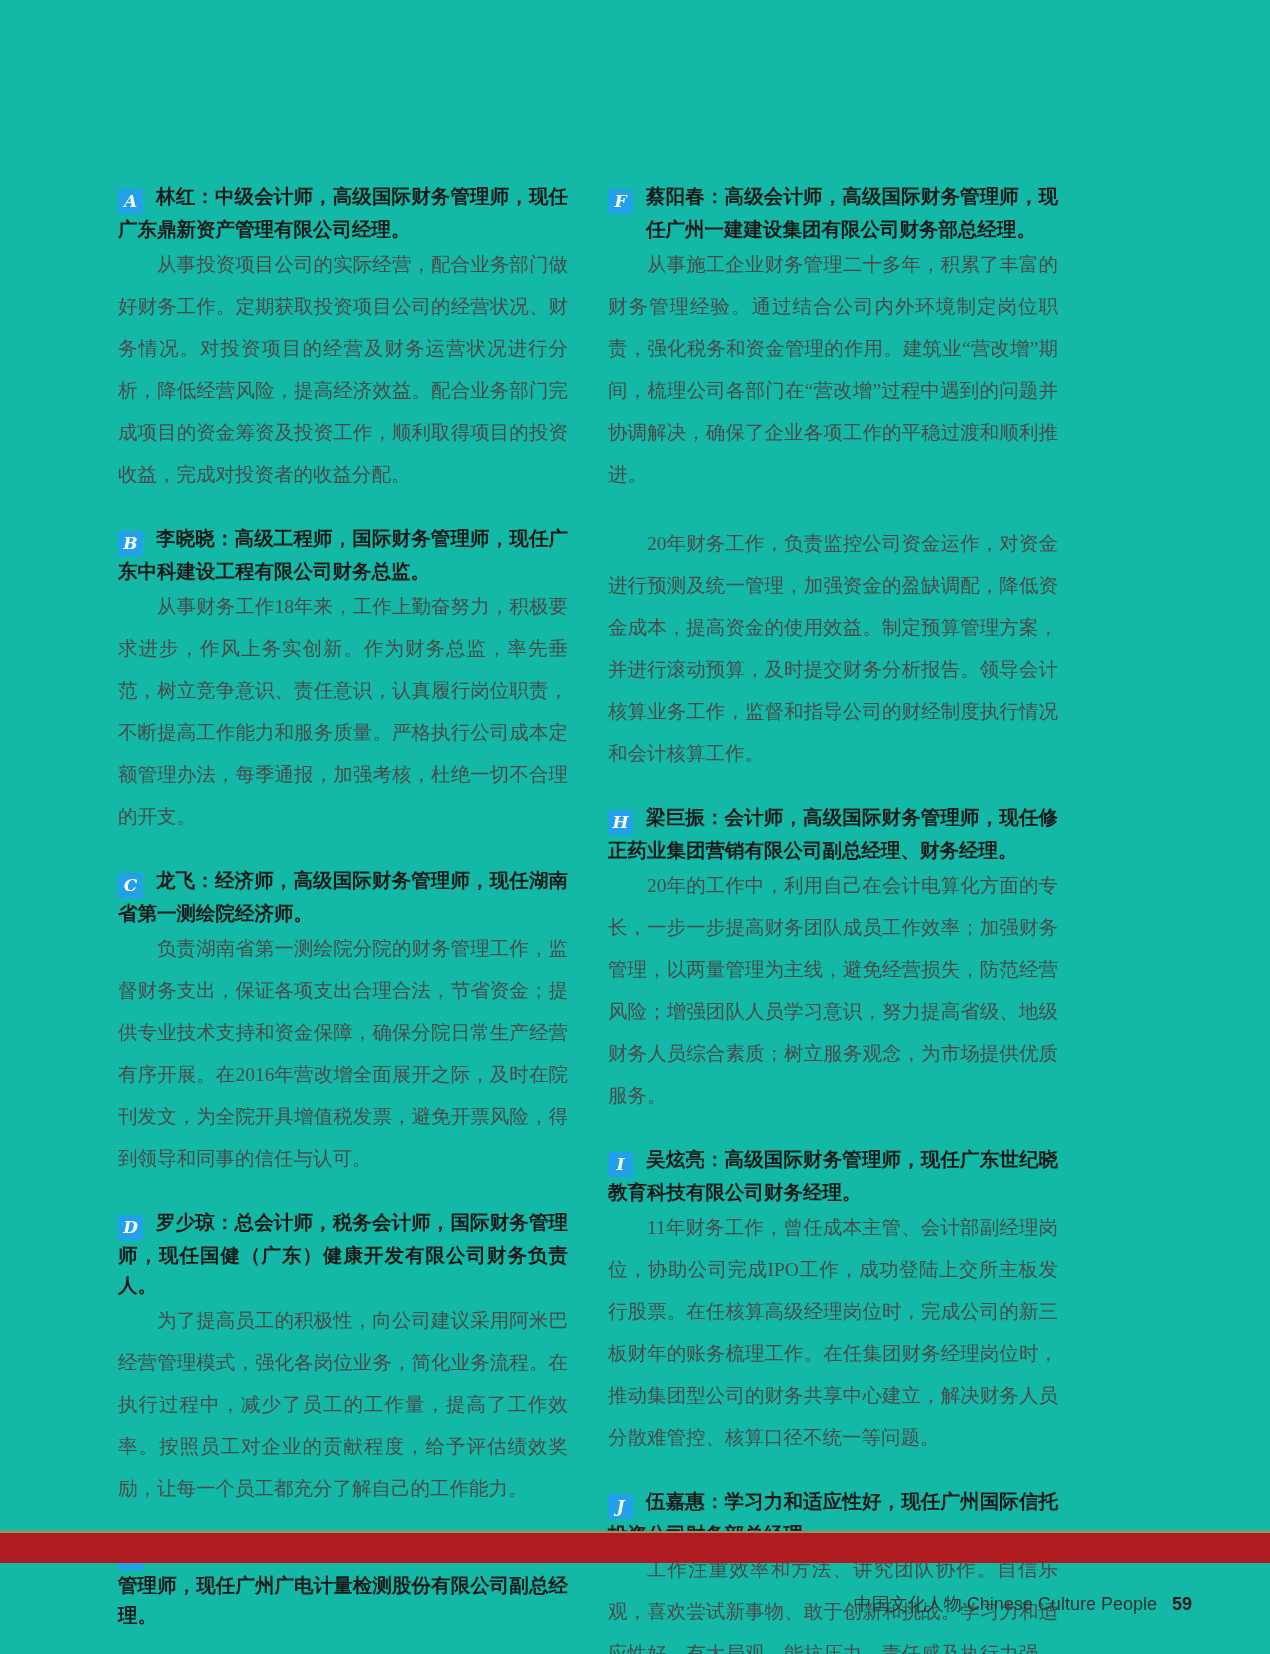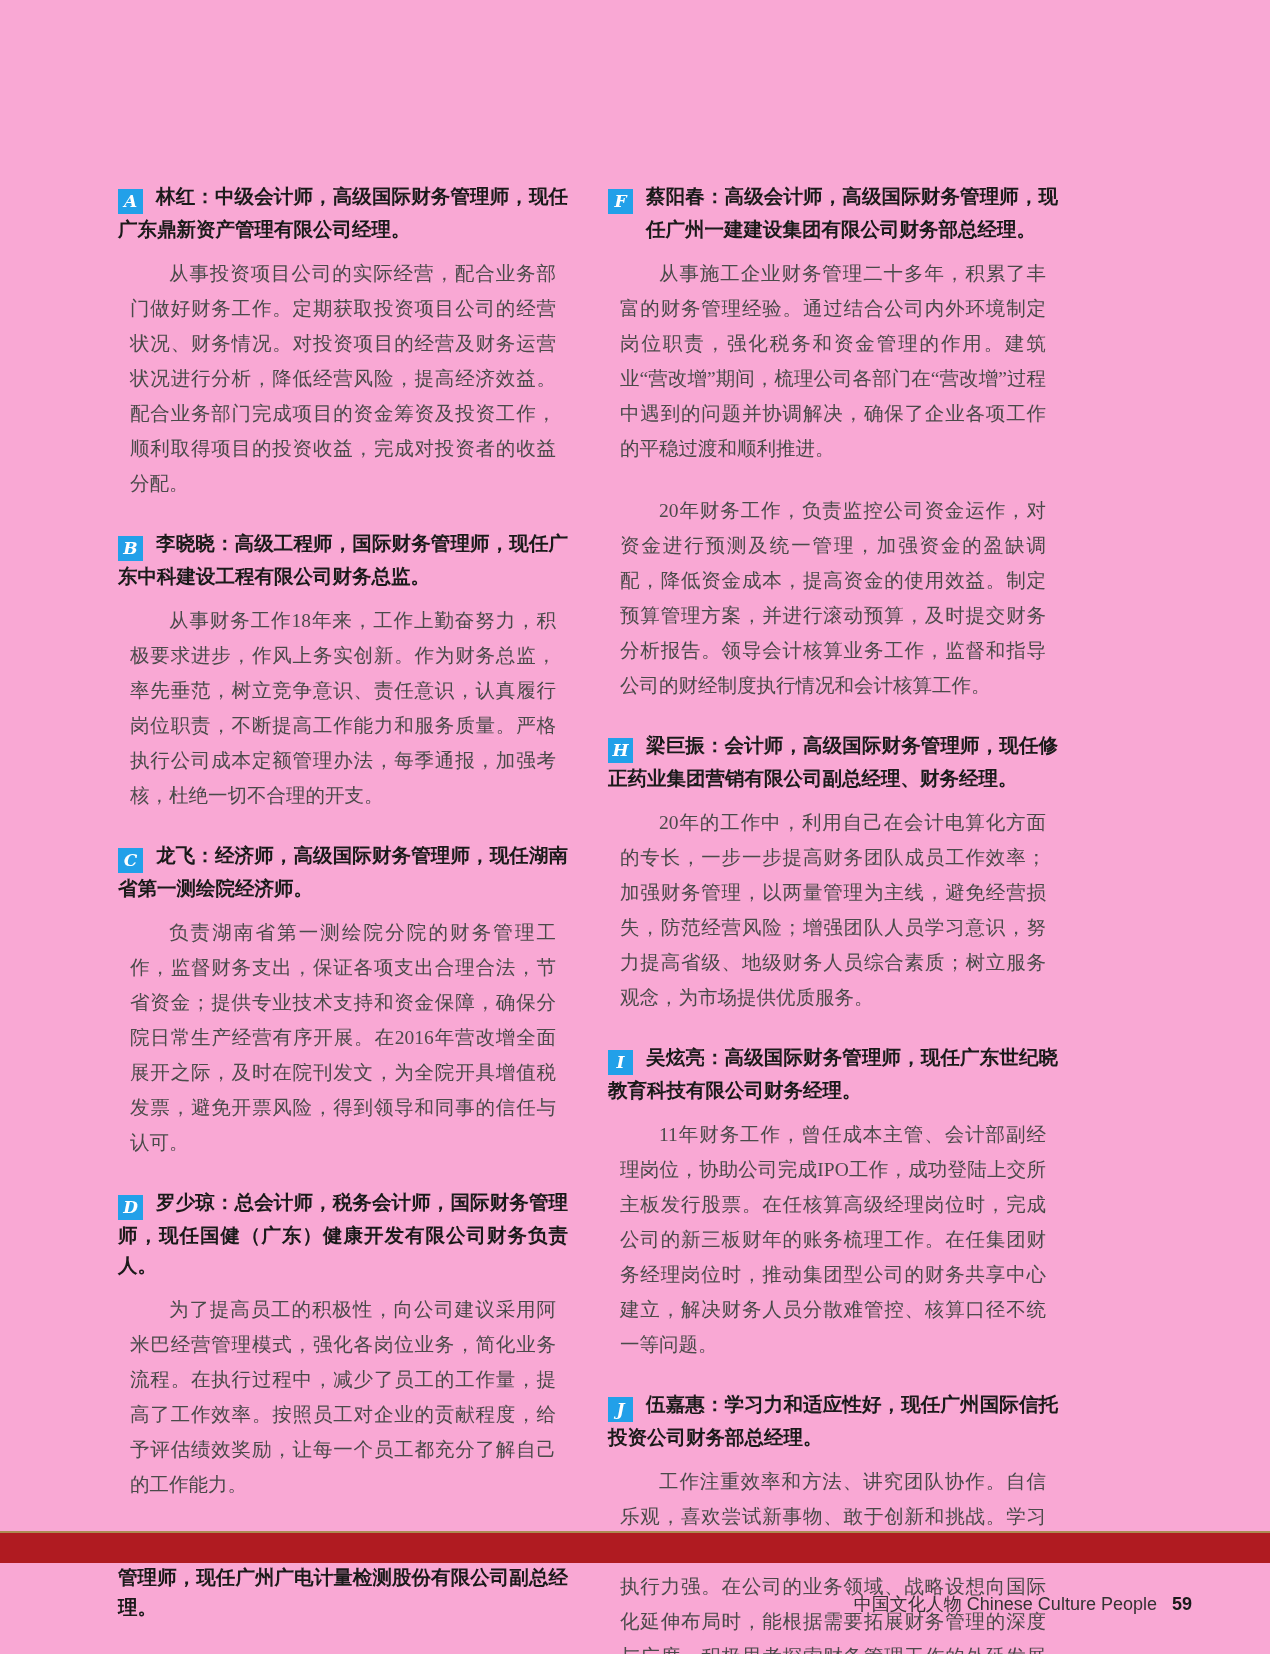--- a/index.html
+++ b/index.html
@@ -1,21 +1,21 @@
 <!DOCTYPE html>
 <html><head>
 <meta charset="utf-8">
 <style>
   html, body { margin: 0; padding: 0; background: #e8e8e8; }
   .page {
     position: relative;
     width: 1270px;
     height: 1654px;
     margin: 0 auto;
-    background: #f9a8d4;
+    background: #14b8a6;
     overflow: hidden;
     font-family: "Liberation Serif", serif;
   }
   .content {
     position: absolute;
     left: 118px;
     top: 181px;
     display: flex;
     gap: 40px;
   }
@@ -44,23 +44,23 @@
     font-family: "DejaVu Serif", serif;
     font-style: italic;
     font-weight: 700;
     font-size: 17px;
     line-height: 25px;
     text-align: center;
     text-indent: 0;
     vertical-align: -4px;
   }
   .entry-body {
-    margin: 12px;
+    margin: 0;
     font-size: 19.5px;
-    line-height: 35px;
+    line-height: 42px;
     color: #4a4a4a;
     text-align: justify;
     text-indent: 2em;
   }
   .footer-band {
     position: absolute;
     left: 0;
     top: 1531px;
     width: 100%;
     height: 30px;

